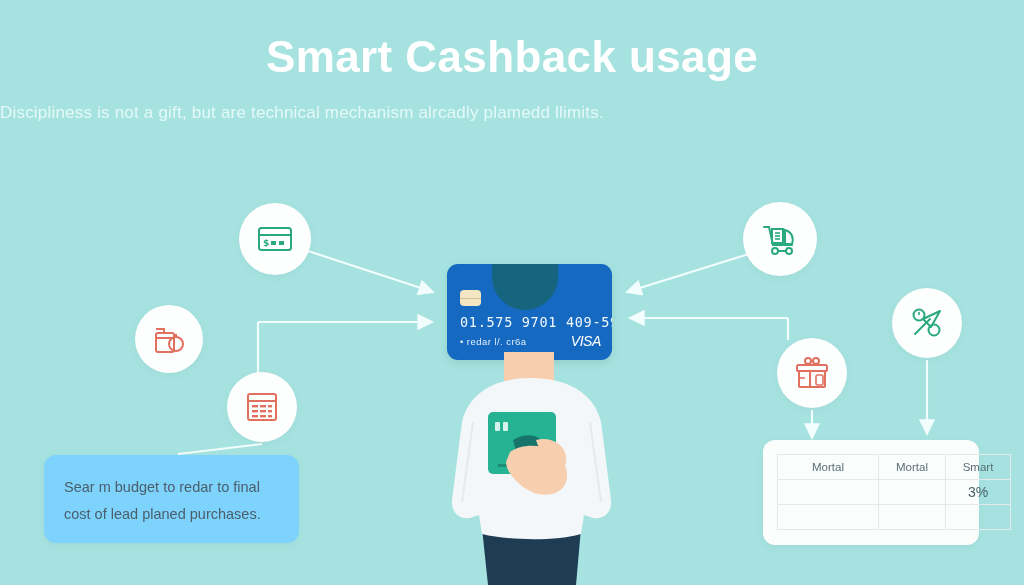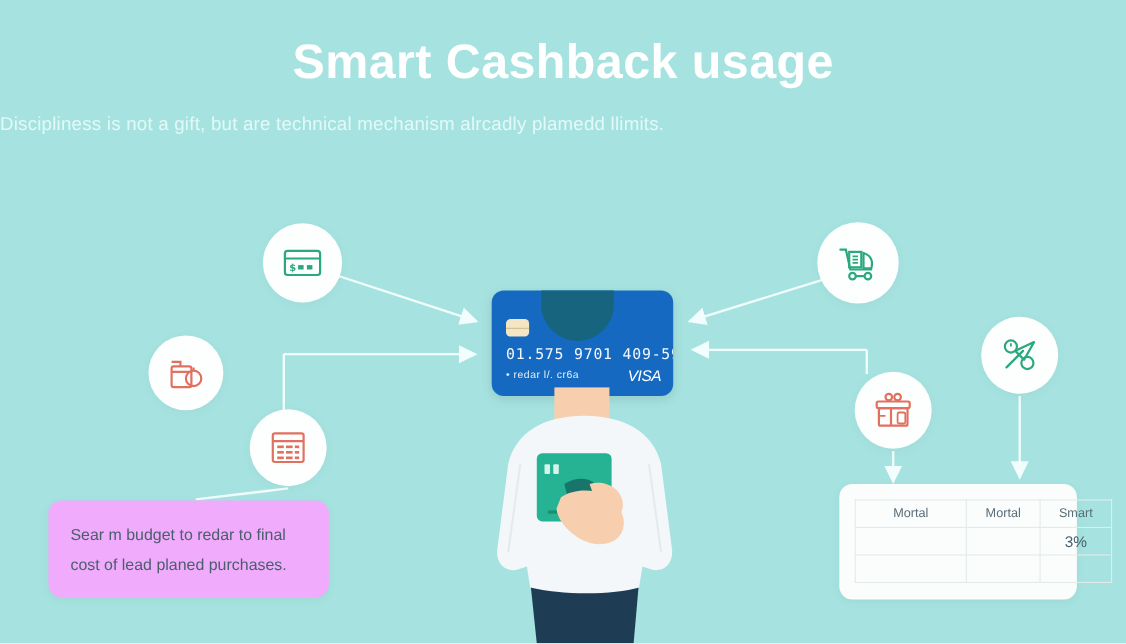--- a/index.html
+++ b/index.html
@@ -138,21 +138,21 @@
     height: 233px;
   }
 
   
   .callout {
     position: absolute;
     left: 44px;
     top: 455px;
     width: 255px;
     height: 88px;
-    background: #f0abfc;
+    background: #7dd3fc;
     border-radius: 12px;
     box-shadow: 0 2px 9px rgba(0,0,0,.05);
   }
   .callout-text {
     position: absolute;
     left: 20px;
     top: 19px;
     right: 16px;
     font-size: 14.5px;
     line-height: 1.85;

